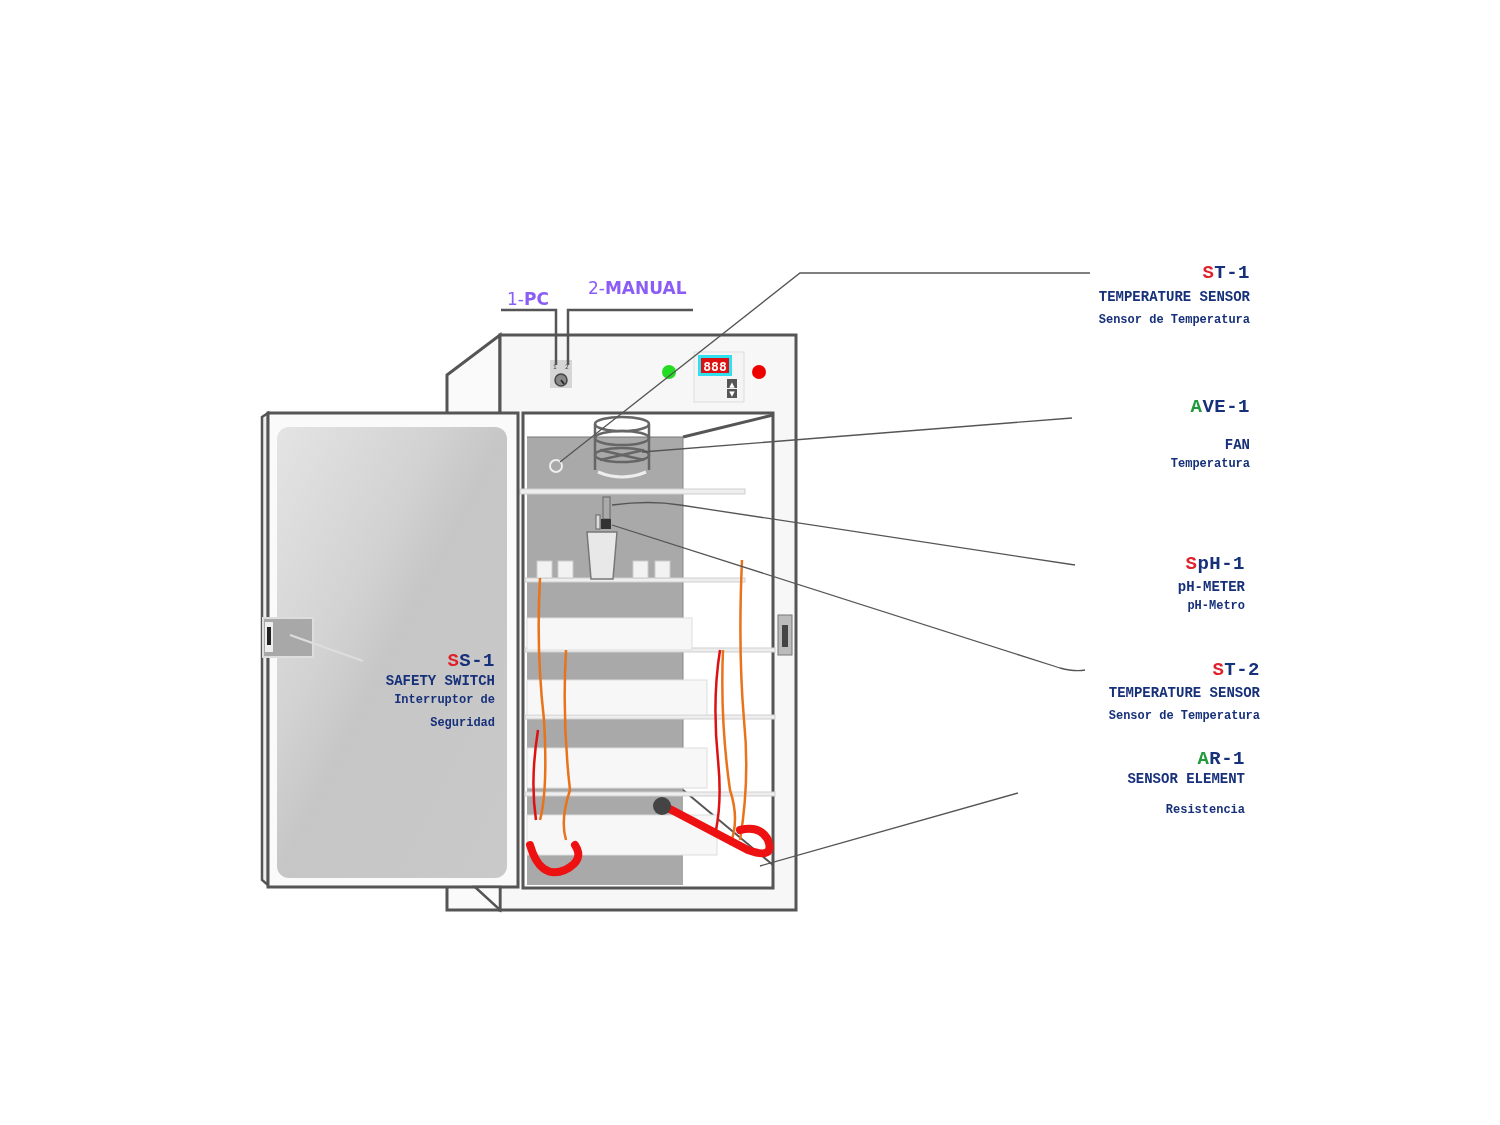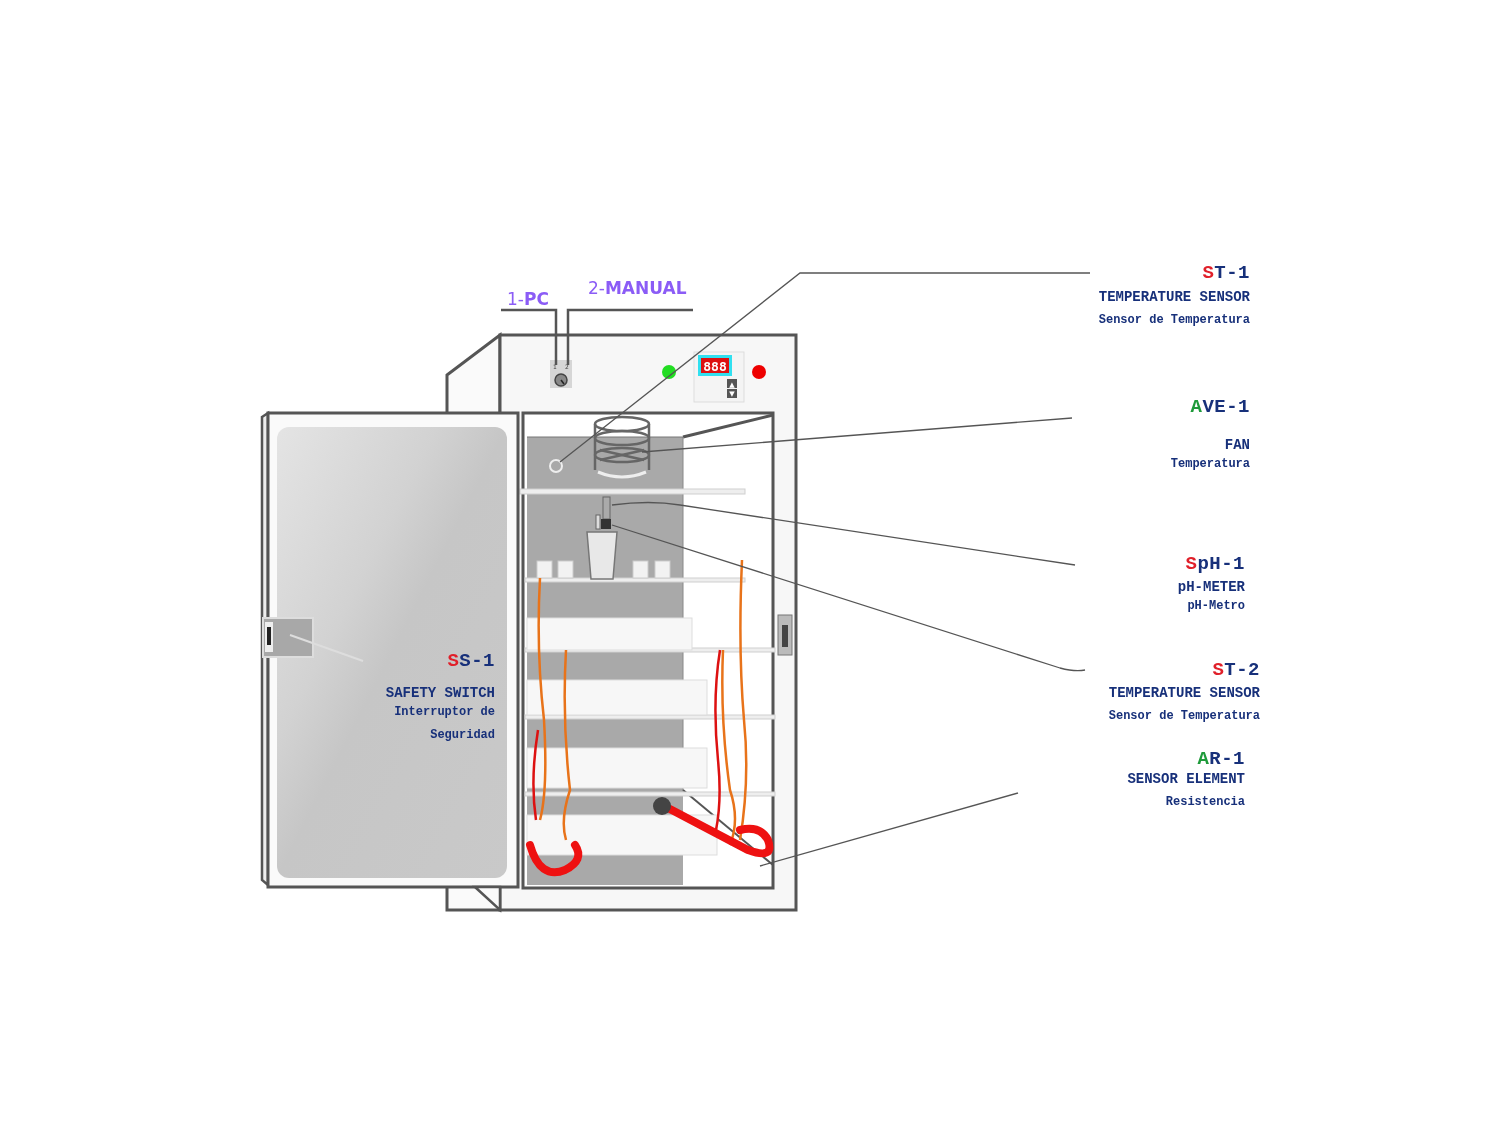--- a/index.html
+++ b/index.html
@@ -163,21 +163,21 @@
 
 <div class="lbl" style="left:990px; top:659px; width:270px;">
   <div class="code"><span class="red">S</span><span>T-2</span></div>
   <div class="en" style="margin-top:3px">TEMPERATURE SENSOR</div>
   <div class="es" style="margin-top:4px">Sensor de Temperatura</div>
 </div>
 
 <div class="lbl" style="left:990px; top:748px; width:255px;">
   <div class="code"><span class="green">A</span><span>R-1</span></div>
   <div class="en">SENSOR ELEMENT</div>
-  <div class="es" style="margin-top:4px">Resistencia</div>
+  <div class="es" style="margin-top:12px">Resistencia</div>
 </div>
 
 <div class="lbl" style="left:310px; top:650px; width:185px;">
   <div class="code" style="padding-left:10px"><span class="red">S</span><span>S-1</span></div>
-  <div class="en" style="margin-top:12px">SAFETY SWITCH</div>
+  <div class="en" style="margin-top:0">SAFETY SWITCH</div>
   <div class="es">Interruptor de</div>
   <div class="es" style="margin-top:4px">Seguridad</div>
 </div>
 
 </body></html>

